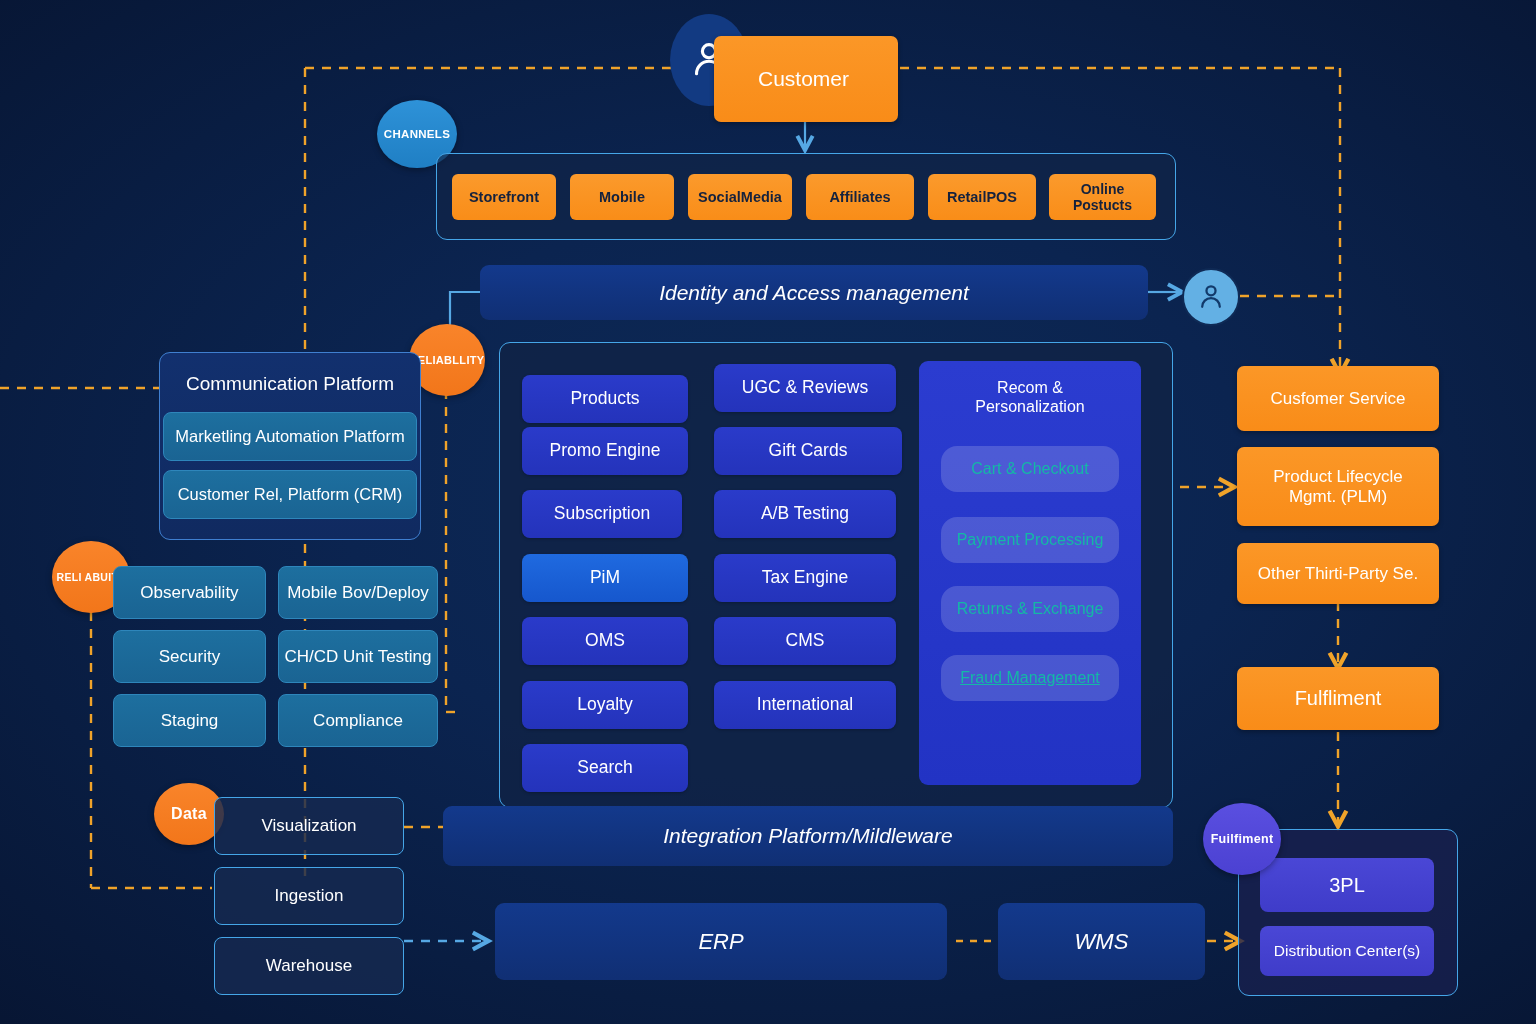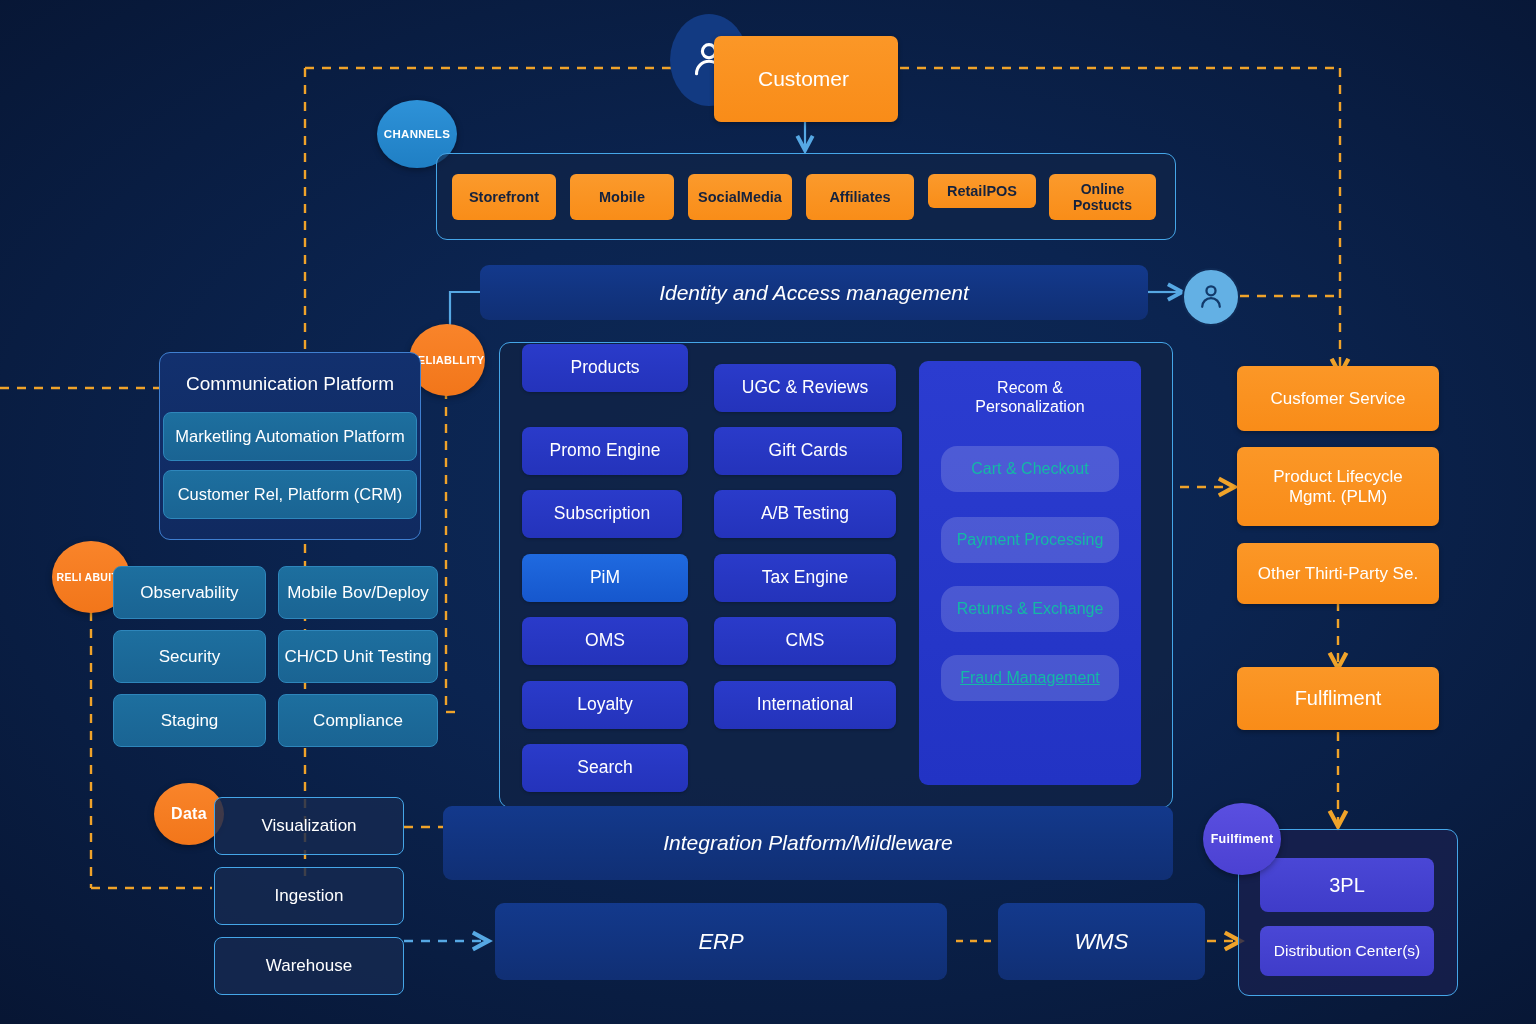--- a/index.html
+++ b/index.html
@@ -150,21 +150,21 @@
 </div>
 <div class="abs chan-box ctr" style="left:570px;top:174px;width:104px;height:46px;">
   <span>Mobile</span>
 </div>
 <div class="abs chan-box ctr" style="left:688px;top:174px;width:104px;height:46px;">
   <span>SocialMedia</span>
 </div>
 <div class="abs chan-box ctr" style="left:806px;top:174px;width:108px;height:46px;">
   <span>Affiliates</span>
 </div>
-<div class="abs chan-box ctr" style="left:928px;top:174px;width:108px;height:34px;">
+<div class="abs chan-box ctr" style="left:928px;top:174px;width:108px;height:46px;">
   <span>RetailPOS</span>
 </div>
 <div class="abs chan-box ctr" style="left:1049px;top:174px;width:107px;height:46px;white-space:pre-line;font-size:14px;">
   <span>Online
 Postucts</span>
 </div>
 
 <div class="abs deep-box ctr" style="left:480px;top:265px;width:668px;height:55px;font-size:21px;">
   <span>Identity and Access management</span>
 </div>
@@ -222,21 +222,21 @@
 </div>
 <div class="abs data-box ctr" style="left:214px;top:867px;width:190px;height:58px;">
   <span>Ingestion</span>
 </div>
 <div class="abs data-box ctr" style="left:214px;top:937px;width:190px;height:58px;">
   <span>Warehouse</span>
 </div>
 
 <div class="abs panel-outline" style="left:499px;top:342px;width:674px;height:466px;background:rgba(16,34,68,.72);"></div>
 
-<div class="abs svc ctr" style="left:522px;top:344px;width:166px;height:48px;">
+<div class="abs svc ctr" style="left:522px;top:375px;width:166px;height:48px;">
   <span>Products</span>
   </div>
 <div class="abs svc ctr" style="left:522px;top:427px;width:166px;height:48px;">
   <span>Promo Engine</span>
   </div>
 <div class="abs svc ctr" style="left:522px;top:490px;width:160px;height:48px;">
   <span>Subscription</span>
   </div>
 <div class="abs svc hi ctr" style="left:522px;top:554px;width:166px;height:48px;">
   <span>PiM</span>
@@ -281,21 +281,21 @@
 <div class="abs recom-tile ctr" style="left:941px;top:517px;width:178px;height:46px;">
   <span>Payment Processing</span>
   </div>
 <div class="abs recom-tile ctr" style="left:941px;top:586px;width:178px;height:46px;">
   <span>Returns &amp; Exchange</span>
   </div>
 <div class="abs recom-tile ctr" style="left:941px;top:655px;width:178px;height:46px;text-decoration:underline;">
   <span>Fraud Management</span>
   </div>
 
-<div class="abs deep-box ctr" style="left:443px;top:806px;width:730px;height:74px;font-size:21px;">
+<div class="abs deep-box ctr" style="left:443px;top:806px;width:730px;height:60px;font-size:21px;">
   <span>Integration Platform/Mildleware</span>
 </div>
 
 <div class="abs deep-box ctr" style="left:495px;top:903px;width:452px;height:77px;font-size:22px;">
   <span>ERP</span>
 </div>
 <div class="abs deep-box ctr" style="left:998px;top:903px;width:207px;height:77px;font-size:22px;">
   <span>WMS</span>
 </div>
 

